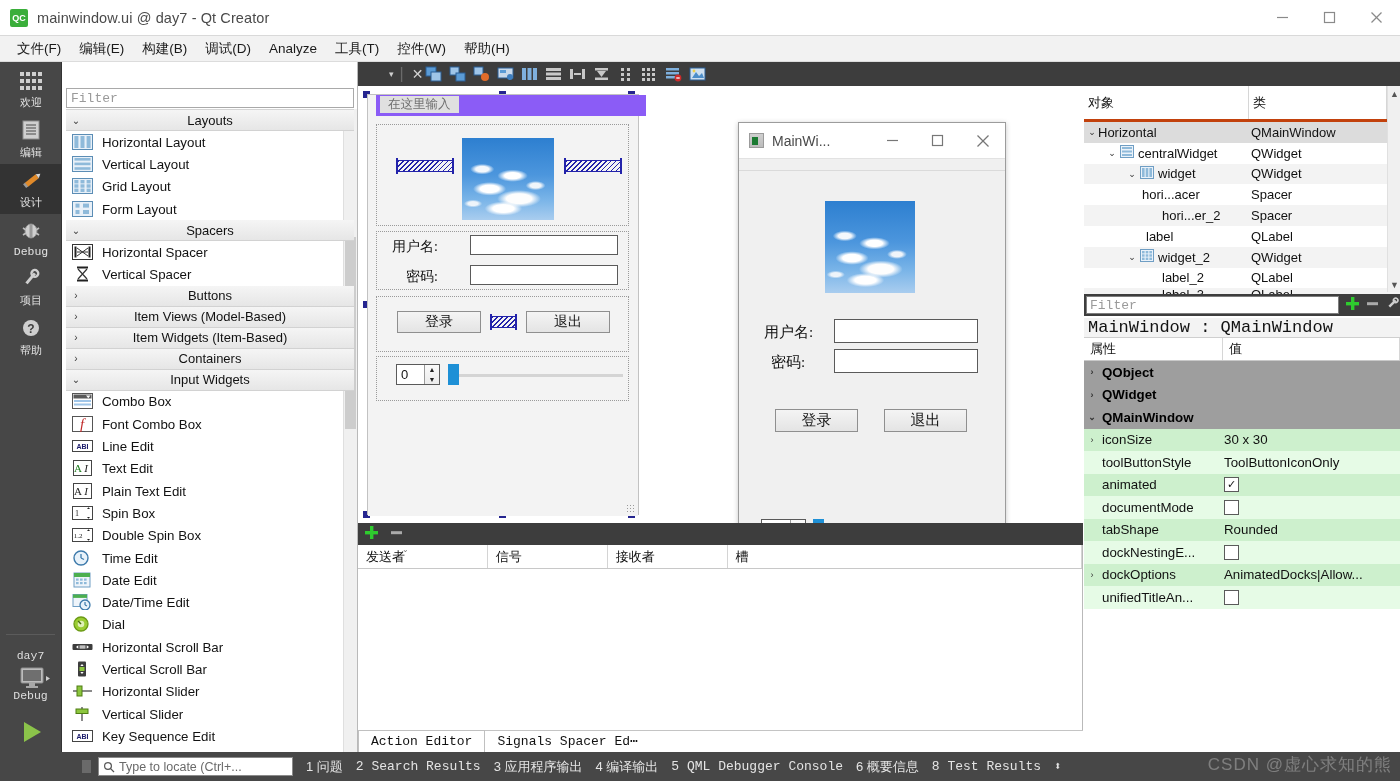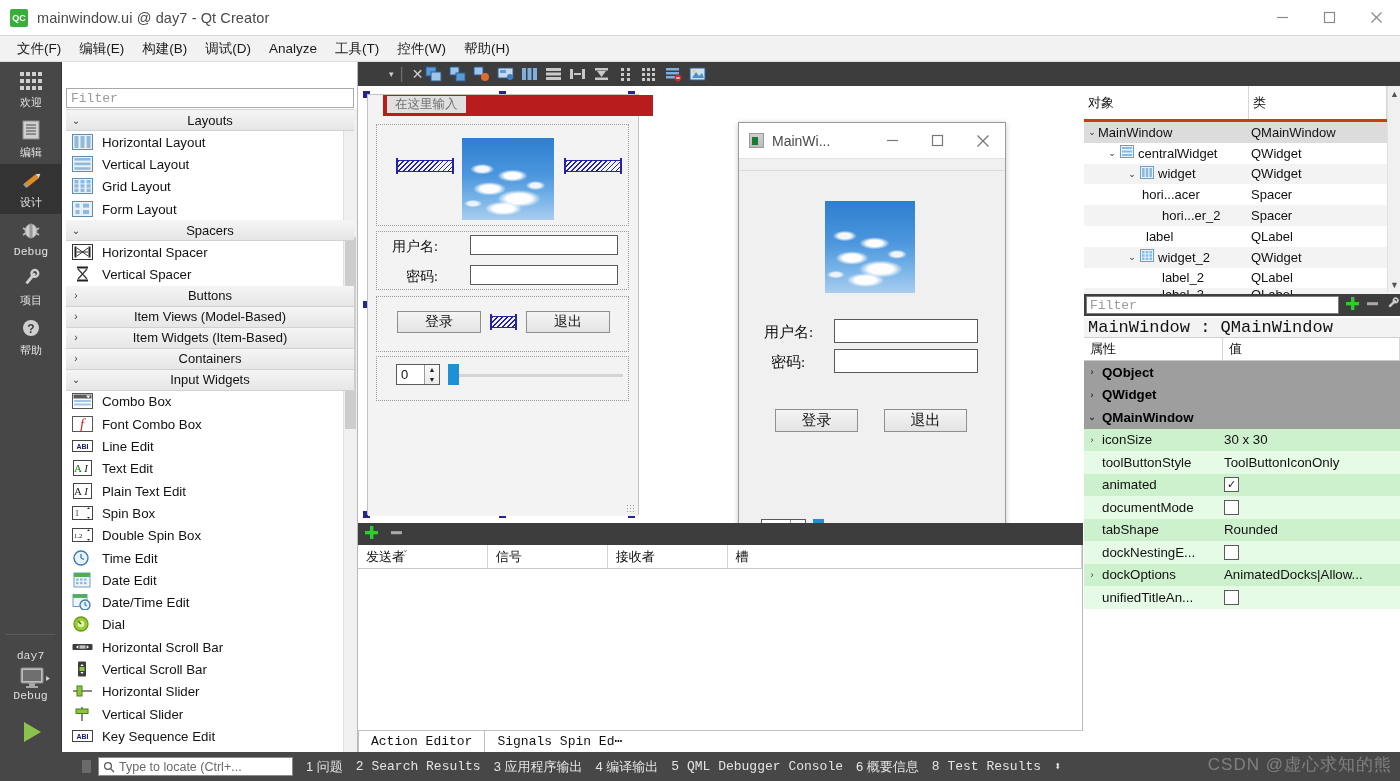--- a/index.html
+++ b/index.html
@@ -122,21 +122,21 @@
   
   .canvas {
     position: absolute; left: 358px; top: 86px; width: 725px; height: 434px;
     background: #ffffff; overflow: hidden;
   }
   .form-root {
     position: absolute; left: 9px; top: 8px; width: 272px; height: 421px;
     background: #f3f3f3; border: 1px solid #c2c2c2;
   }
   .form-menubar {
-    position: absolute; left: 15px; top: 0; width: 100%; height: 21px; background: #b91c1c;
+    position: absolute; left: 8px; top: 0; width: 100%; height: 21px; background: #8b5cf6;
   }
   .menu-placeholder {
     position: absolute; left: 4px; top: 1px; height: 17px; padding: 0 8px;
     background: #e0e0e0; color: #6f6f6f; font-size: 12.5px; display: flex; align-items: center;
   }
   .form-body {
     position: absolute; left: 0; top: 21px; width: 100%; height: 400px;
     background-image: radial-gradient(#bdbdbd 0.6px, transparent 0.7px);
     background-size: 10px 10px; background-position: 2px 2px;
     background-color: #f3f3f3;
@@ -983,21 +983,21 @@
   </div>
 
   <div class="objpanel">
     <div class="oi-head">
       <div class="oi-th" style="width:165px;">对象</div>
       <div class="oi-th" style="width:138px;">类</div>
     </div>
 
     <div class="oi-row sel" style="position:relative;">
       <span class="oi-chev" style="margin-left:2px;">⌄</span>
-      <span class="oi-name">MainWindow</span>
+      <span class="oi-name">Horizontal</span>
       <span class="oi-class">QMainWindow</span>
     </div>
     <div class="oi-row" style="position:relative;">
       <span class="oi-chev" style="margin-left:22px;">⌄</span>
       <span style="margin:0 4px 0 2px;">
         <svg width="14" height="13" viewBox="0 0 14 13">
             <rect x="0.5" y="0.5" width="13" height="12" fill="#eaf2fa" stroke="#6f9ec4"></rect>
             <rect x="2" y="2" width="10" height="2" fill="#8fbada"></rect>
             <rect x="2" y="5.5" width="10" height="2" fill="#8fbada"></rect>
             <rect x="2" y="9" width="10" height="2" fill="#8fbada"></rect>
@@ -1157,21 +1157,21 @@
       <span class="pg-chev"></span>
       <span class="pg-name">unifiedTitleAn...</span>
       <span class="pg-val">
           <span class="chk"></span>
         </span>
     </div>
   </div>
 
   <div class="bottomtabs">
     <div class="btab active">Action Editor</div>
-    <div class="btab">Signals  Spin Ed⋯</div>
+    <div class="btab">Signals  Spacer Ed⋯</div>
   </div>
 
   <div class="statusbar">
     <div class="progress-hint"></div>
     <div class="locator">
       <span style="margin-right:4px; display:flex;">
         <svg width="12" height="12" viewBox="0 0 12 12">
             <circle cx="5" cy="5" r="3.4" fill="none" stroke="#555" stroke-width="1.2"></circle>
             <line x1="7.6" y1="7.6" x2="11" y2="11" stroke="#555" stroke-width="1.2"></line>
           </svg>

